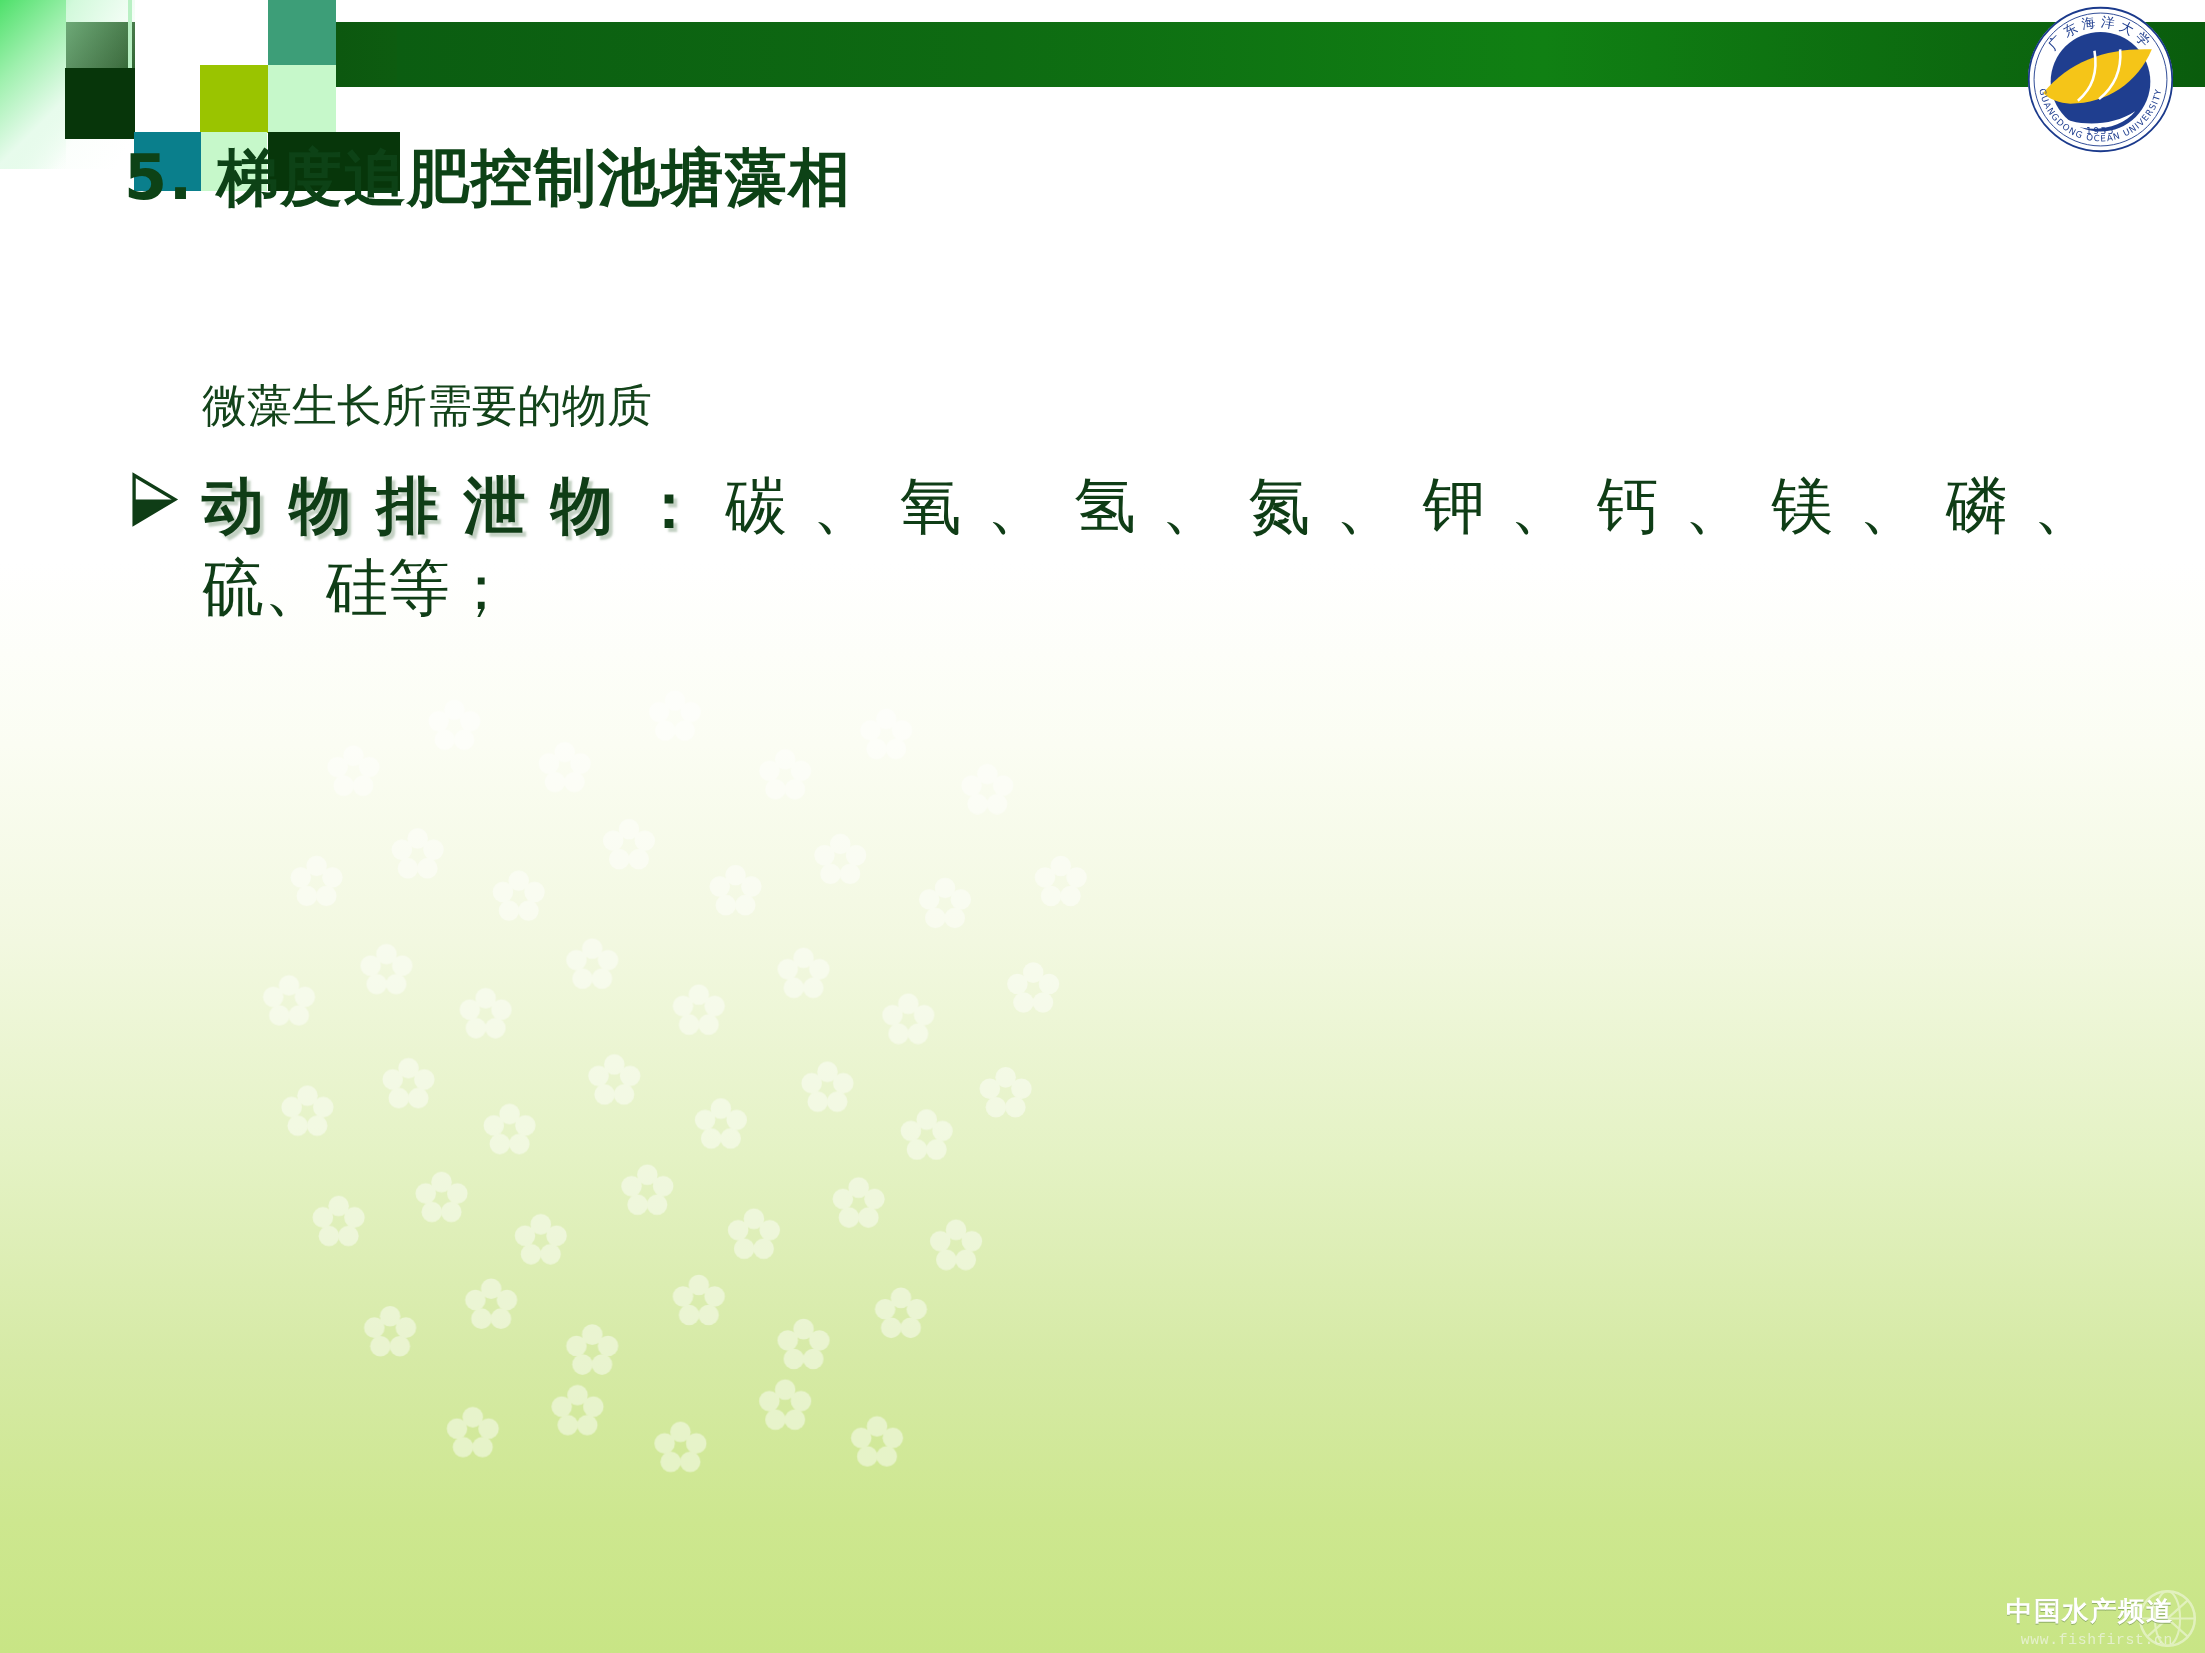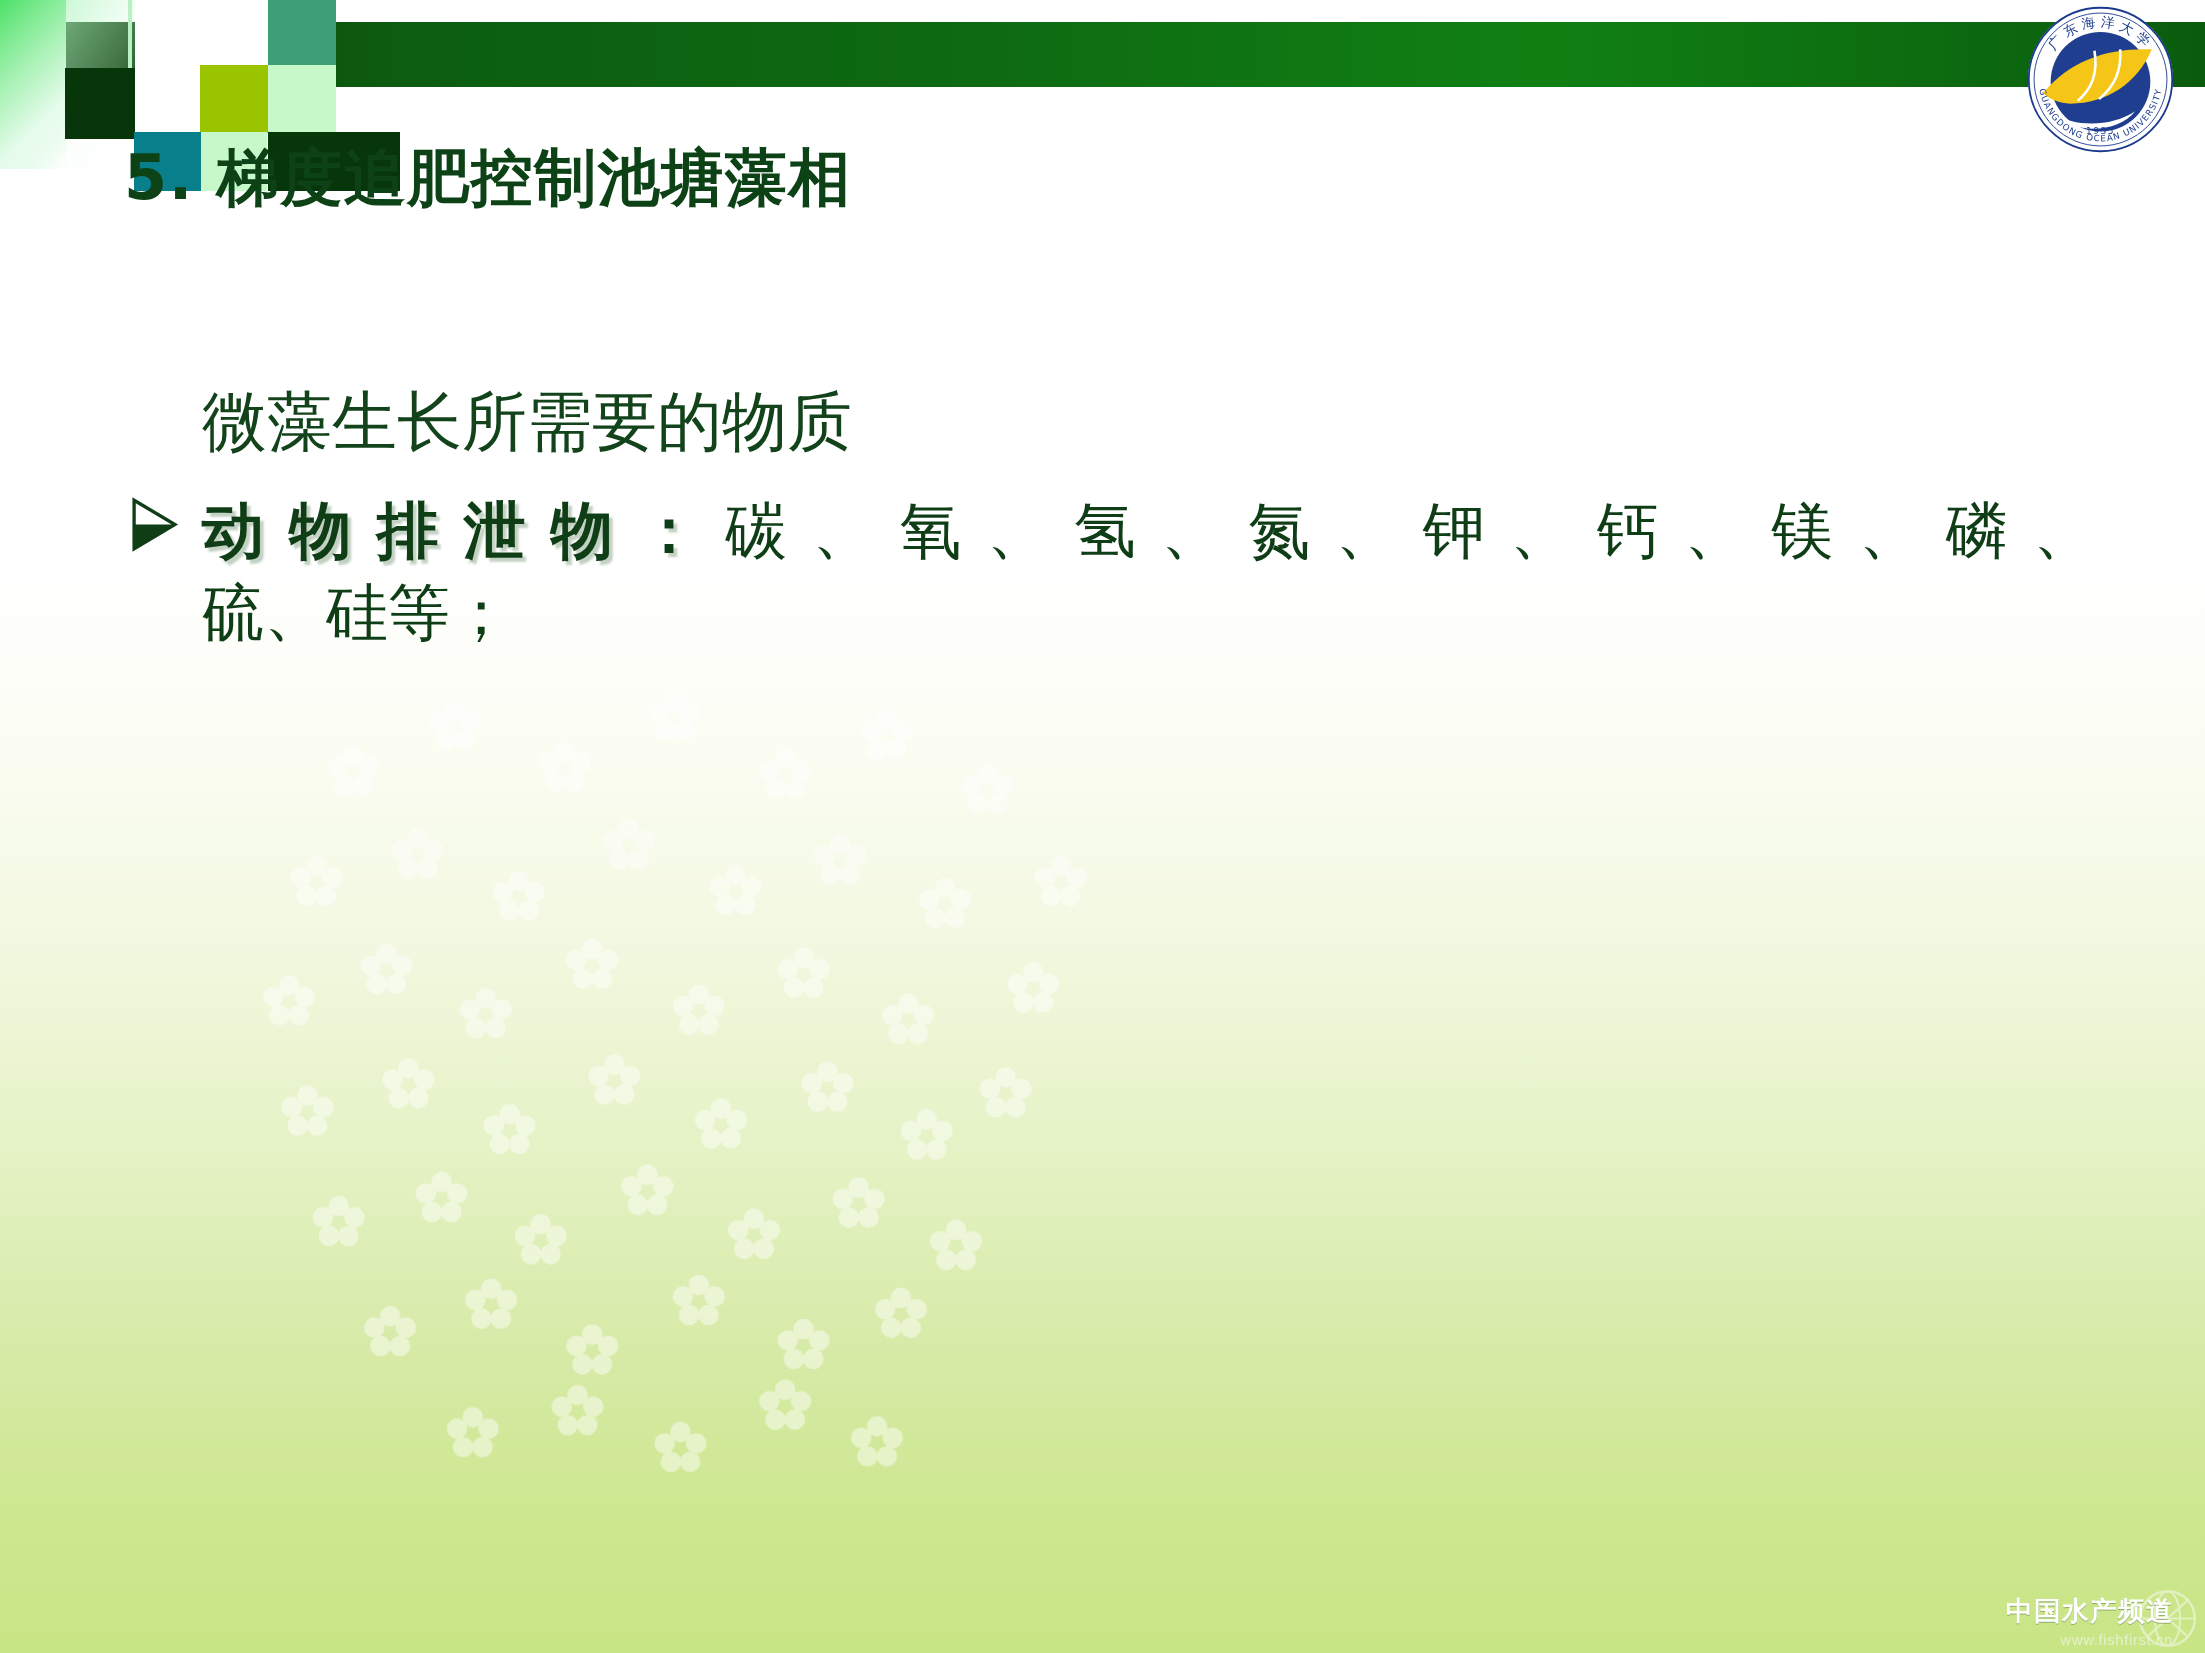--- a/index.html
+++ b/index.html
@@ -79,22 +79,22 @@
   }
 
   
   .body{
     position:absolute;
     left:125px;top:382px;
     width:1970px;
     color:#0f3d16;
   }
   .subtitle{
-    font-family:Liberation Serif, serif;
-    font-size:65px;
+    font-family:Liberation Mono, monospace;
+    font-size:45px;
     line-height:1.25;
     padding-left:77px;
     color:#13431a;
     margin-bottom:26.5px;
     white-space:nowrap;
   }
   .bullet{
     position:relative;
     display:block;
     padding-left:77px;
@@ -128,21 +128,21 @@
     font-family:Liberation Mono, monospace;
     font-size:26.5px;font-weight:bold;
     color:#ffffff;
     text-shadow:0 0.7px 0 rgba(120,150,90,.7);
     letter-spacing:1.5px;
     white-space:nowrap;
     margin-left:28px;
   }
   .wm-url{
     position:absolute;right:32px;bottom:5.9px;
-    font-family:Liberation Sans, sans-serif;
+    font-family:Liberation Mono, monospace;
     font-size:14.7px;
     color:#eaf3d8;
     letter-spacing:0.7px;
     white-space:nowrap;
     opacity:.85;
   }
   .wm-globe{
     position:absolute;right:5.9px;bottom:4.4px;width:63px;height:63px;opacity:.45;
   }
 </style>

